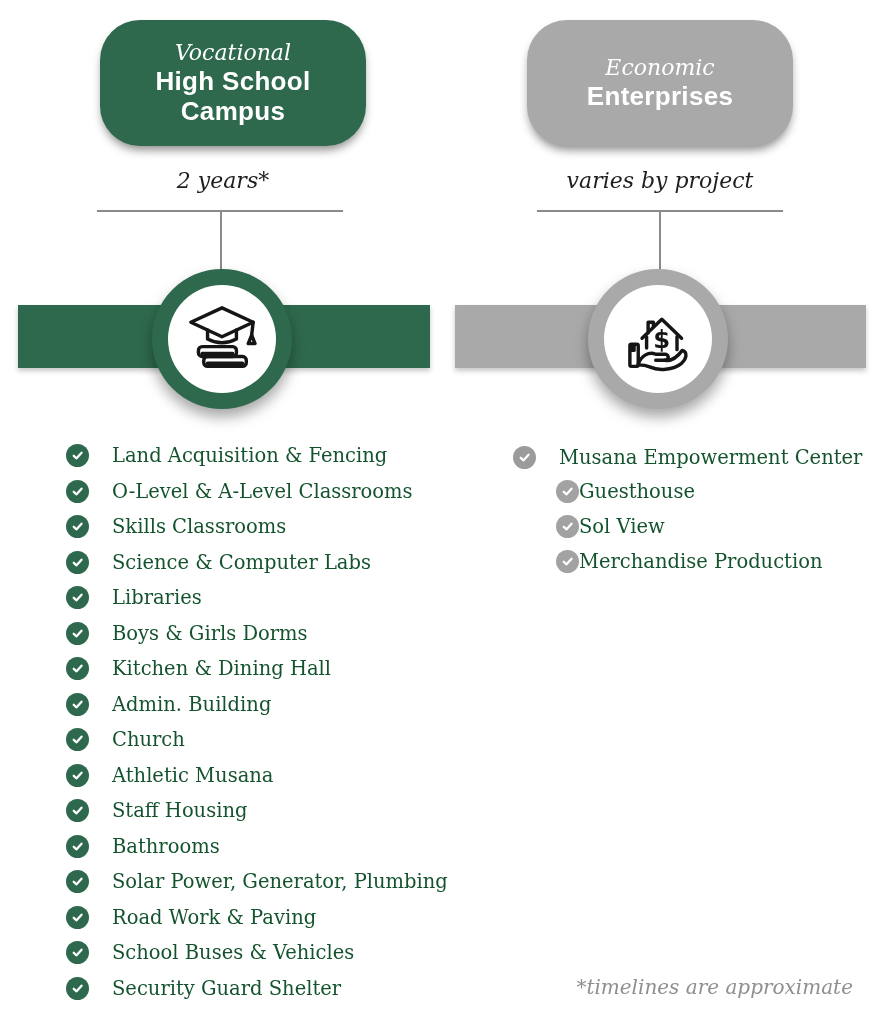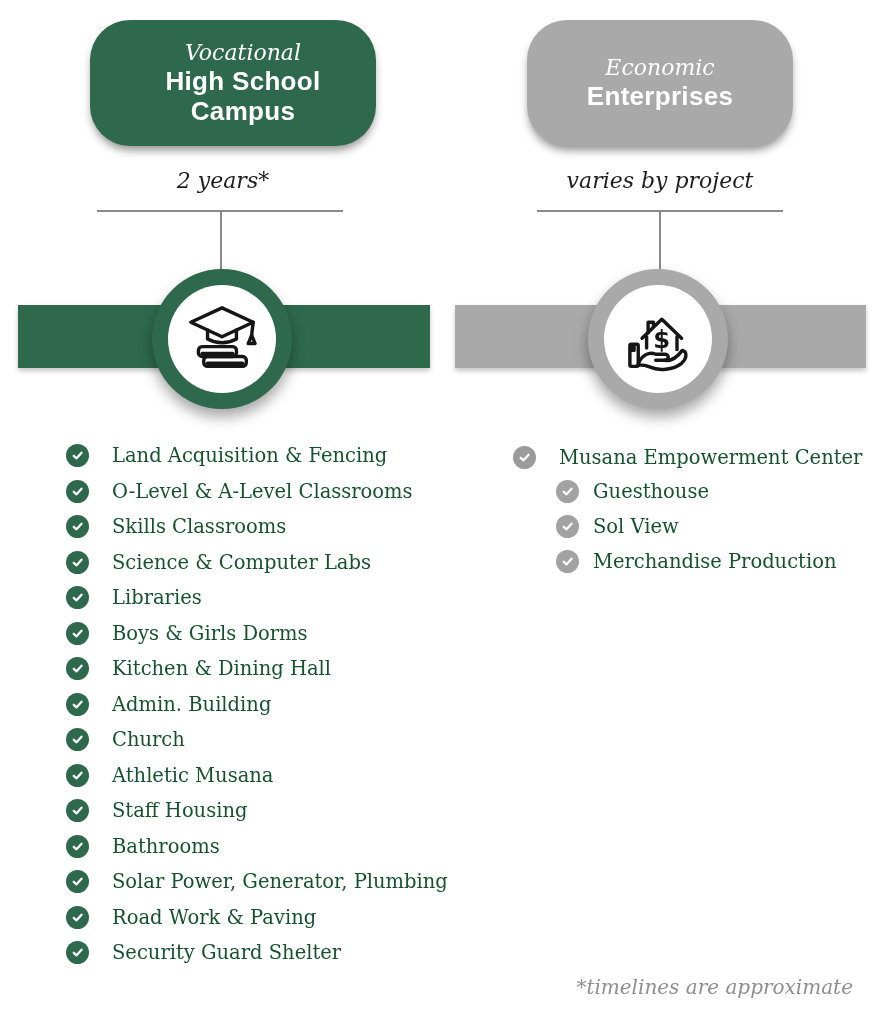--- a/index.html
+++ b/index.html
@@ -7,21 +7,21 @@
     position:relative;width:875px;height:1024px;background:#ffffff;overflow:hidden;
     font-family:"DejaVu Serif", serif;
   }
   
   .badge{
     position:absolute;top:20px;width:266px;height:126px;border-radius:40px;
     display:flex;flex-direction:column;align-items:center;justify-content:center;
     color:#ffffff;text-align:center;
     box-shadow:0 6px 10px -2px rgba(0,0,0,0.45);
   }
-  .badge-left{left:90px;background:#2e694e;padding-left:20px;}
+  .badge-left{left:100px;background:#2e694e;}
   .badge-right{left:527px;background:#a9a9a9;}
   .badge-italic{font-style:italic;font-size:22px;line-height:1.25;font-family:"DejaVu Serif",serif;}
   .badge-bold{
     font-family:"Liberation Sans",sans-serif;font-weight:bold;font-size:26px;line-height:1.15;
     letter-spacing:.3px;max-width:200px;
   }
   
   .duration{
     position:absolute;top:158px;width:266px;text-align:center;
     font-style:italic;font-size:22px;color:#1e1e1e;margin-top:10px;
@@ -63,21 +63,21 @@
     width:23px;height:23px;border-radius:50%;flex:0 0 23px;
     display:flex;align-items:center;justify-content:center;
   }
   .check svg{display:block;}
   .check-green{background:#2e694e;}
   .check-gray{background:#9b9b9b;}
   .check-gray-light{background:#a2a2a2;}
   .row-label{
     margin-left:23px;font-size:19.5px;color:#14532d;white-space:nowrap;
   }
-  .row-sub .row-label{margin-left:14px;}
+  .row-sub .row-label{margin-left:0;}
   
   .footnote{
     position:absolute;top:975px;right:22px;font-style:italic;font-size:20px;color:#8f8f8f;
   }
 </style>
 </head>
 <body>
 
 <div class="canvas">
 
@@ -249,20 +249,28 @@
           </svg>
         </span>
         <span class="row-label">Road Work &amp; Paving</span>
       </div>
     <div class="row">
         <span class="check check-green">
           <svg width="15" height="15" viewBox="0 0 24 24">
             <path d="M6 12.5 L10.5 16.5 L18.5 7.5" stroke="#fff" stroke-width="3.6" fill="none" stroke-linecap="round" stroke-linejoin="round"></path>
           </svg>
         </span>
+        <span class="row-label">School Buses &amp; Vehicles</span>
+      </div>
+    <div class="row">
+        <span class="check check-green">
+          <svg width="15" height="15" viewBox="0 0 24 24">
+            <path d="M6 12.5 L10.5 16.5 L18.5 7.5" stroke="#fff" stroke-width="3.6" fill="none" stroke-linecap="round" stroke-linejoin="round"></path>
+          </svg>
+        </span>
         <span class="row-label">Security Guard Shelter</span>
       </div>
   </div>
 
   <div class="list list-right">
     <div class="row">
         <span class="check check-gray">
           <svg width="15" height="15" viewBox="0 0 24 24">
             <path d="M6 12.5 L10.5 16.5 L18.5 7.5" stroke="#fff" stroke-width="3.6" fill="none" stroke-linecap="round" stroke-linejoin="round"></path>
           </svg>

